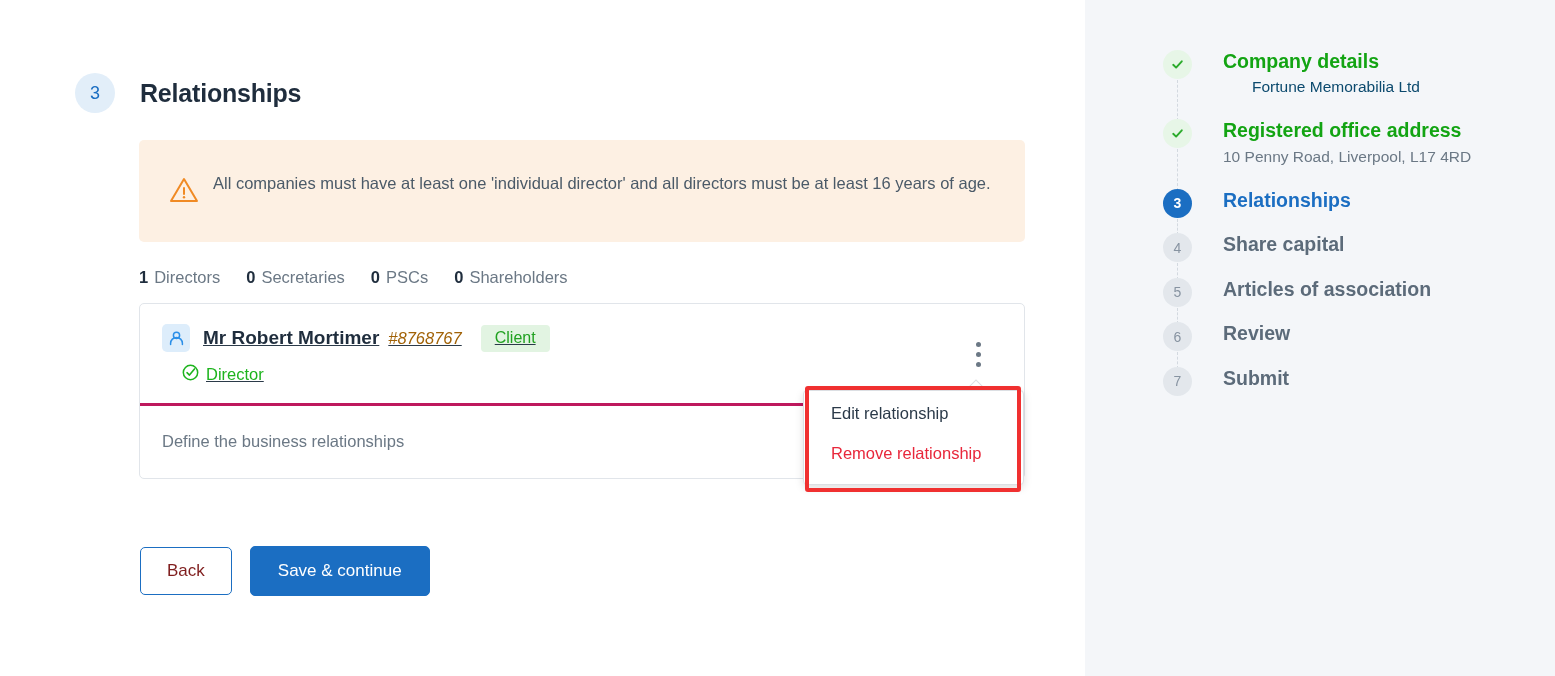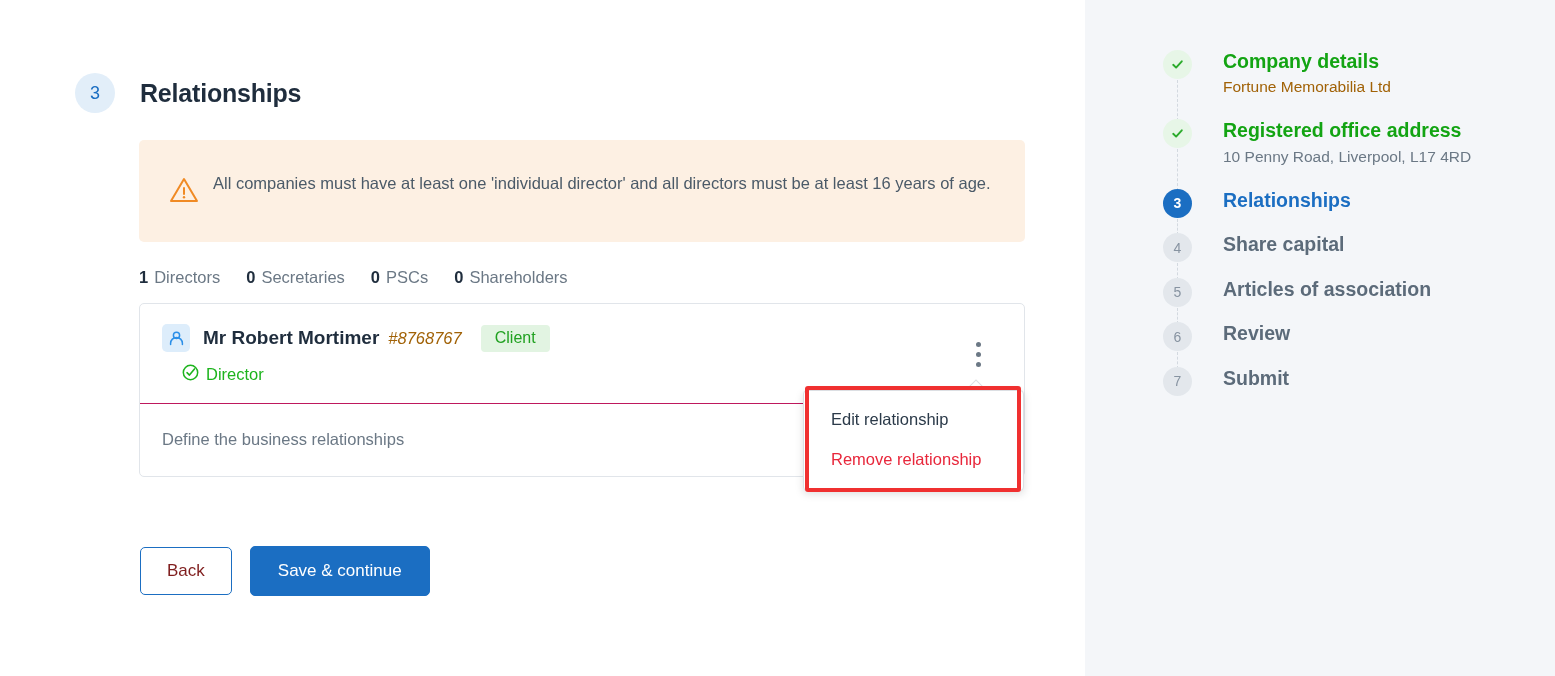--- a/index.html
+++ b/index.html
@@ -80,21 +80,22 @@
     left: 139px; top: 303px;
     width: 886px;
     background: #ffffff;
     border: 1px solid #e1e5ea;
     border-radius: 5px;
   }
   .rel-head {
     position: relative;
     padding: 20px 24px 18px 22px;
     min-height: 86px;
-    border-bottom: 1px solid #be185d;
+    border-bottom: 3px solid #be185d;
+    text-decoration: underline;
   }
   .rel-name-row { display: flex; align-items: center; }
   .avatar {
     width: 28px; height: 28px; border-radius: 5px;
     background: #ddedfb;
     display: flex; align-items: center; justify-content: center;
     flex: none;
   }
   .rel-name {
     margin-left: 13px;
@@ -163,21 +164,21 @@
     transform: rotate(45deg);
   }
   .popover {
     position: absolute;
     left: 0; top: 11px;
     width: 221px;
     background: #ffffff;
     border: 1px solid #dcdfe3;
     border-radius: 4px;
     box-shadow: 0 3px 9px rgba(0,0,0,0.13);
-    padding: 9px 0 10px;
+    padding: 3px 0 10px;
   }
   .pop-item {
     padding: 10px 26px 10px 27px;
     font-size: 16.5px;
     cursor: pointer;
     line-height: 1.2;
   }
   .pop-edit { color: #2b3a49; }
   .pop-remove { color: #e8273b; }
 
@@ -255,21 +256,21 @@
     line-height: 1.15;
   }
   .lbl-done { color: #13a413; }
   .lbl-current { color: #1b6ec2; }
   .lbl-todo { color: #5c6b7a; }
   .step-sub {
     font-size: 15.5px;
     line-height: 21px;
     margin-top: 4px;
   }
-  .sub-green { color: #a16207; }
+  .sub-green { color: #0c4a6e; margin-left: 29px; }
   .sub-grey { color: #6b7885; }
 </style>
 </head>
 <body>
 
 <div class="page">
 
   <div class="main-col">
 
     <div class="step-head">

